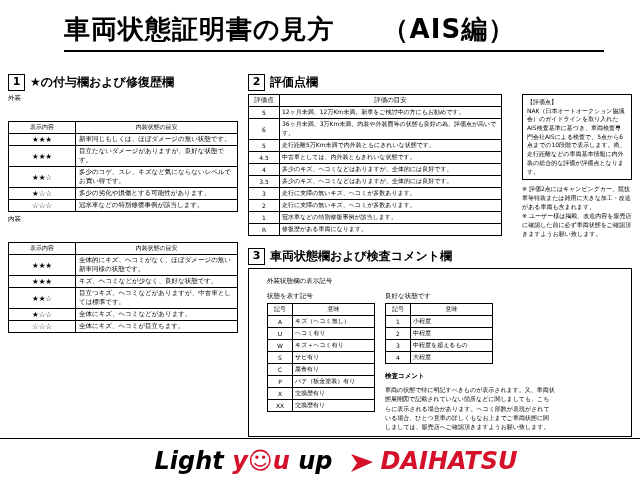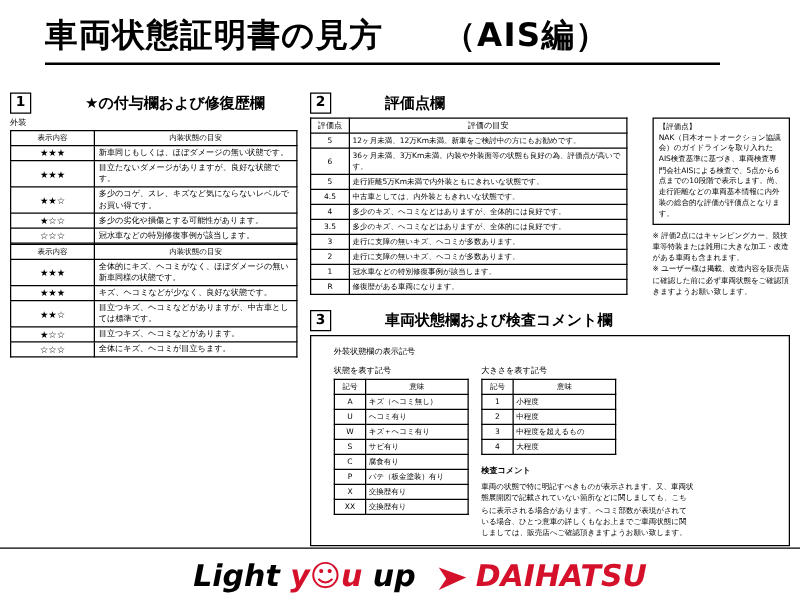--- a/index.html
+++ b/index.html
@@ -8,21 +8,21 @@
     background:#ffffff;
     font-family:"DejaVu Sans","Liberation Sans",sans-serif;
     color:#000;
     overflow:hidden;
     position:relative;
   }
   .page{position:absolute;left:0;top:0;width:640px;height:480px;}
 
   
   .header{
-    position:absolute;left:36px;top:10px;width:540px;height:42px;
+    position:absolute;left:64px;top:10px;width:540px;height:42px;
   }
   .header-title{
     font-size:26px;font-weight:bold;letter-spacing:1px;
     line-height:38px;
   }
   .header-title .sub{margin-left:48px;}
   .header-rule{
     position:absolute;left:0;top:40px;width:540px;height:2px;background:#000;
   }
 
@@ -35,26 +35,26 @@
   .col-left{position:absolute;left:8px;top:74px;width:230px;}
   .col-right{position:absolute;left:248px;top:74px;width:384px;}
 
   
   .sec-head{display:flex;align-items:center;margin-bottom:3px;}
   .sec-num{
     width:15px;height:15px;border:1.5px solid #000;
     font-size:11px;font-weight:bold;text-align:center;line-height:14px;
     margin-right:5px;flex:0 0 auto;
   }
-  .sec-title{font-size:12px;font-weight:bold;white-space:nowrap;margin-left:38px;}
+  .sec-title{font-size:12px;font-weight:bold;white-space:nowrap;}
 
   
   table{border-collapse:collapse;width:100%;}
   td,th{border:1px solid #000;font-size:6.5px;padding:1px 2px;vertical-align:middle;}
-  .lbl{font-size:6.5px;margin:3px 0 1px 0;}
+  .lbl{font-size:6.5px;margin:3px 0 18px 0;}
 
   .t-star th{font-size:6px;font-weight:normal;background:#fff;text-align:center;}
   .t-star td:first-child{text-align:center;width:62px;letter-spacing:0px;}
   .t-star td:last-child{padding-left:3px;}
   .stars{font-size:7.5px;letter-spacing:0.5px;}
 
   
   .t-rate th{font-size:6.5px;font-weight:normal;text-align:center;}
   .t-rate td{font-size:6px;}
   .t-rate td:first-child{text-align:center;width:26px;}
@@ -142,41 +142,42 @@
             <td class="stars">★☆☆</td>
             <td>多少の劣化や損傷とする可能性があります。</td>
           </tr>
       <tr>
             <td class="stars">☆☆☆</td>
             <td>冠水車などの特別修復事例が該当します。</td>
           </tr>
     </tbody>
       </table>
 
+    <div class="lbl">内装</div>
     <table class="t-star">
       <tbody>
           <tr>
         <th>表示内容</th>
         <th>内装状態の目安</th>
       </tr>
       <tr>
             <td class="stars">★★★</td>
             <td>全体的にキズ、ヘコミがなく、ほぼダメージの無い新車同様の状態です。</td>
           </tr>
       <tr>
             <td class="stars">★★★</td>
             <td>キズ、ヘコミなどが少なく、良好な状態です。</td>
           </tr>
       <tr>
             <td class="stars">★★☆</td>
             <td>目立つキズ、ヘコミなどがありますが、中古車としては標準です。</td>
           </tr>
       <tr>
             <td class="stars">★☆☆</td>
-            <td>目立つキズ、ヘコミなどがあります。</td>
+            <td>全体にキズ、ヘコミなどがあります。</td>
           </tr>
       <tr>
             <td class="stars">☆☆☆</td>
             <td>全体にキズ、ヘコミが目立ちます。</td>
           </tr>
     </tbody>
       </table>
   </div>
 
   <div class="col-right">
@@ -290,21 +291,21 @@
                   <td>交換歴有り</td>
                 </tr>
             <tr>
                   <td>XX</td>
                   <td>交換歴有り</td>
                 </tr>
           </tbody>
             </table>
         </div>
         <div class="cmt-col" style="width:108px;">
-          <div class="cmt-sub">大きさを表す記号</div>
+          <div class="cmt-sub">良好な状態です</div>
           <table class="t-sym t-size">
             <tbody>
                 <tr>
               <th>記号</th>
               <th>意味</th>
             </tr>
             <tr>
                   <td>1</td>
                   <td>小程度</td>
                 </tr>

